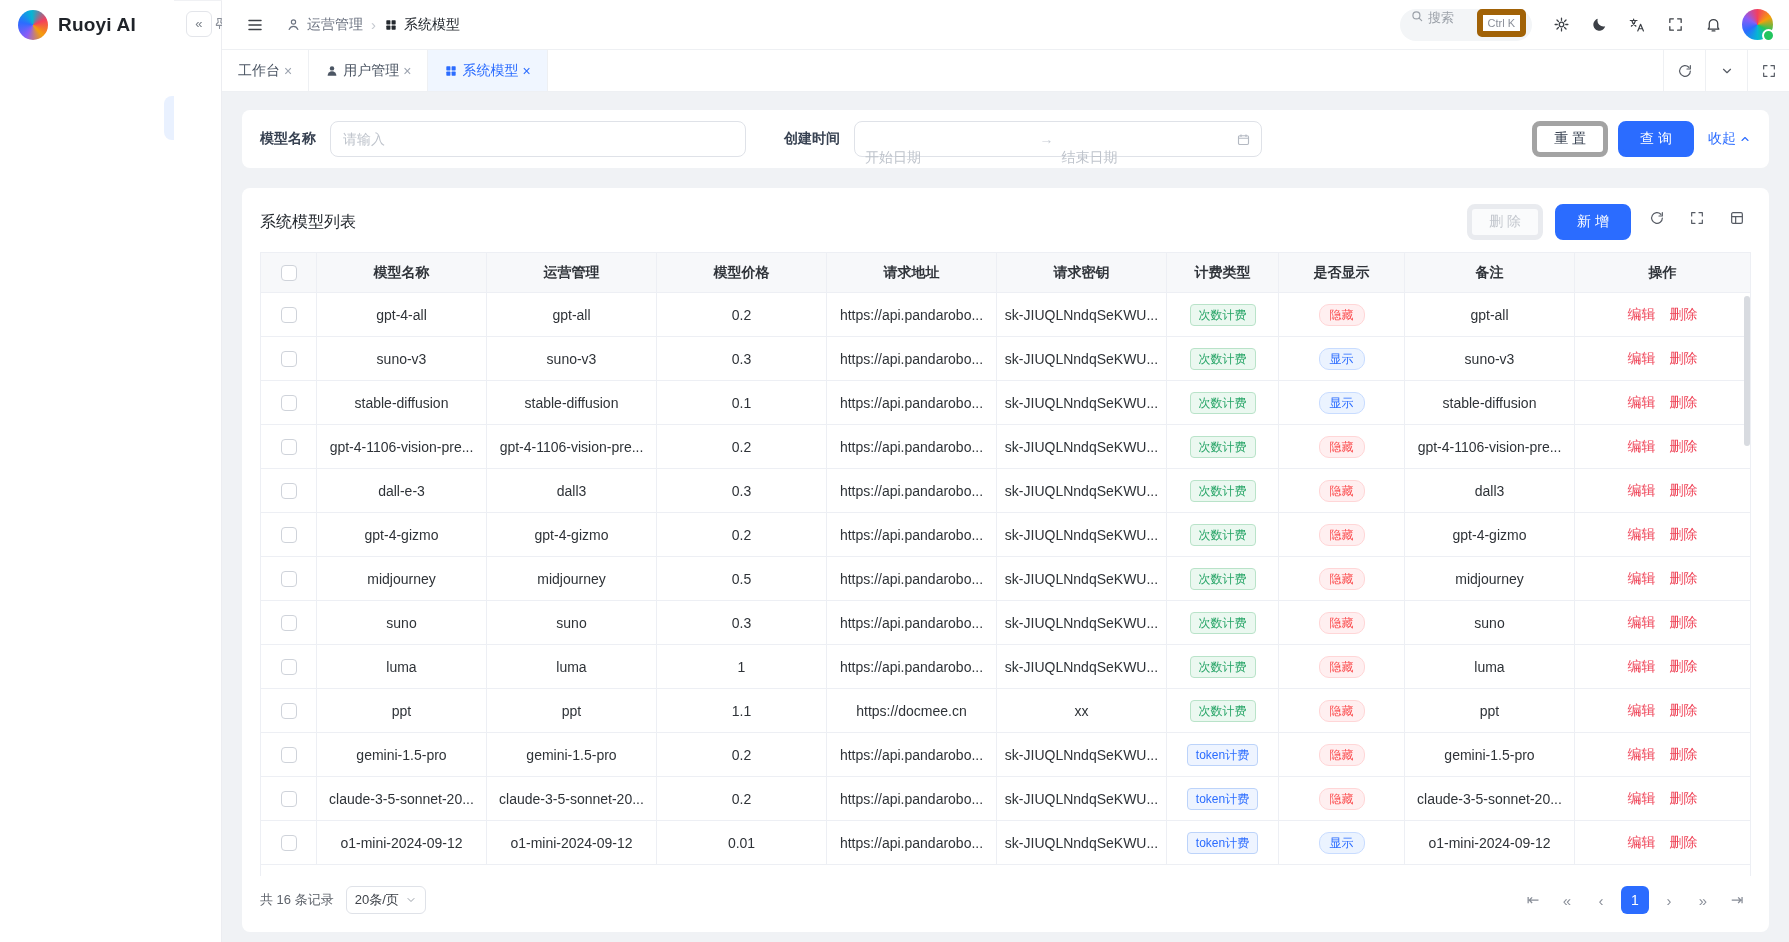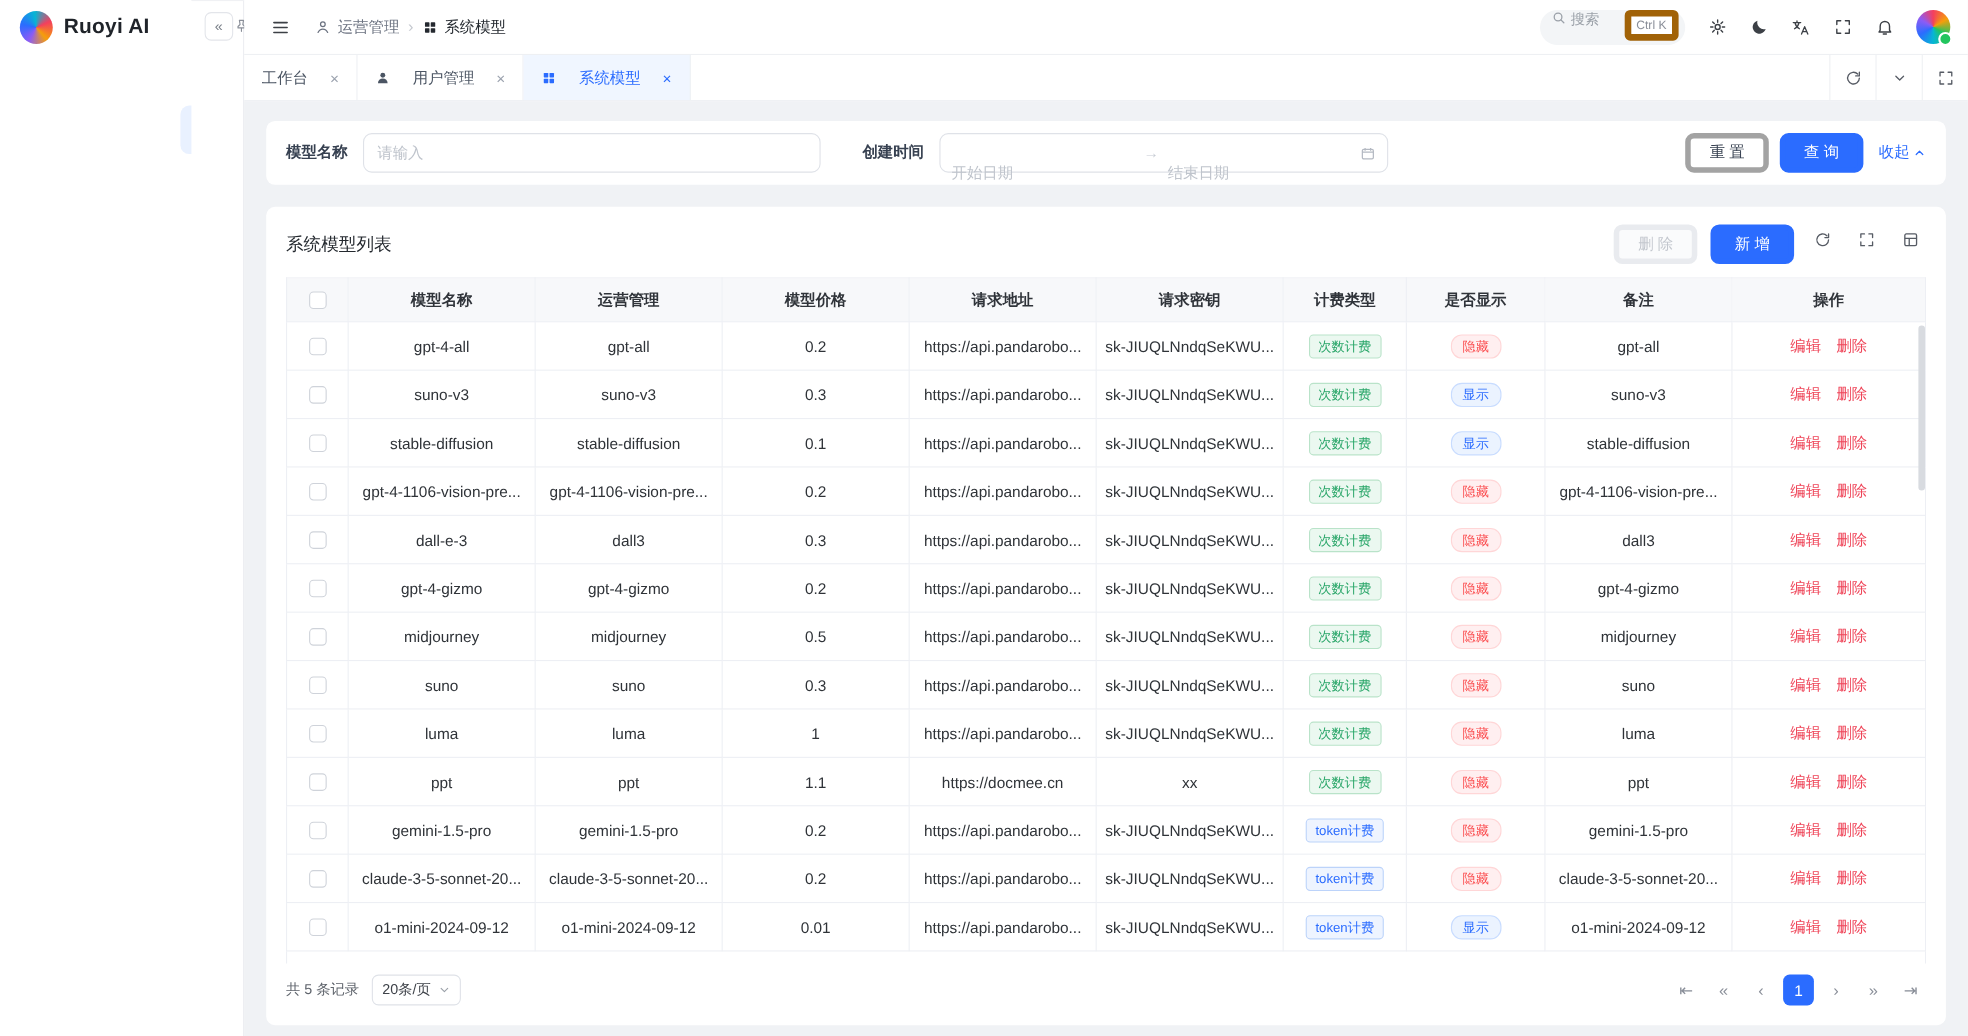--- a/index.html
+++ b/index.html
@@ -41,21 +41,21 @@
   .topbar-right { margin-left:auto; display:flex; align-items:center; gap:4px; }
   .searchbox { width:132px; height:32px; background:#f3f5f7; border-radius:999px; display:flex; align-items:flex-start; gap:4px; padding:0 6px 0 10px; color:var(--txt3); font-size:13px; cursor:pointer; margin-right:8px; }
   .kbd { margin-left:auto; background:#fff; border:6px solid #a16207; border-radius:5px; font-size:11px; padding:2px 5px; color:#8a8f99; white-space:nowrap; }
   .avatar { width:31px; height:31px; border-radius:50%; position:relative; margin-left:8px; cursor:pointer;
             background:conic-gradient(from 0deg,#f43f5e,#f59e0b,#22c55e,#06b6d4,#2b6cff,#8b5cf6,#f43f5e); }
   .avatar::after { content:''; position:absolute; right:-2px; bottom:-2px; width:9px; height:9px; background:#22c55e; border:2px solid #fff; border-radius:50%; }
 
   
   .tabbar { height:42px; background:#fff; border-bottom:1px solid #eef0f3; display:flex; align-items:stretch; flex:none; }
   .tabs { display:flex; }
-  .tab { display:flex; align-items:center; gap:20px; padding:0 16px; border-right:1px solid #eef0f3; color:#4b5563; font-size:14px; cursor:pointer; white-space:nowrap; }
+  .tab { display:flex; align-items:center; gap:4px; padding:0 16px; border-right:1px solid #eef0f3; color:#4b5563; font-size:14px; cursor:pointer; white-space:nowrap; }
   .tab .close { color:#9ca3af; font-size:14px; line-height:1; }
   .tab.active { color:var(--primary); background:#f0f6ff; }
   .tab.active .close { color:var(--primary); }
   .tabbar-right { margin-left:auto; display:flex; }
   .tb-btn { width:42px; display:flex; align-items:center; justify-content:center; border-left:1px solid #eef0f3; color:#565b64; cursor:pointer; }
 
   
   .content { flex:1; min-height:0; padding:18px 20px 10px; display:flex; flex-direction:column; }
 
   .filter-card { background:#fff; border-radius:8px; height:58px; display:flex; align-items:center; padding:0 18px; gap:10px; flex:none; }
@@ -617,21 +617,21 @@
             <tbody>
               <tr class="filler-row">
                   <td colspan="10"></td>
                 </tr>
             </tbody>
           </table>
           <div class="vscroll"></div>
         </div>
 
         <div class="card-foot">
-          <span class="total-text">共 5 条记录</span>
+          <span class="total-text">共 16 条记录</span>
           <div class="size-select">
             <span>20条/页</span>
             <span class="caret">
                 <svg viewBox="0 0 24 24" width="12" height="12">
                   <path d="M6 9l6 6 6-6" stroke="currentColor" stroke-width="2" fill="none" stroke-linecap="round" stroke-linejoin="round"></path>
                 </svg>
               </span>
           </div>
           <div class="pager">
             <button class="pg">⇤</button>

